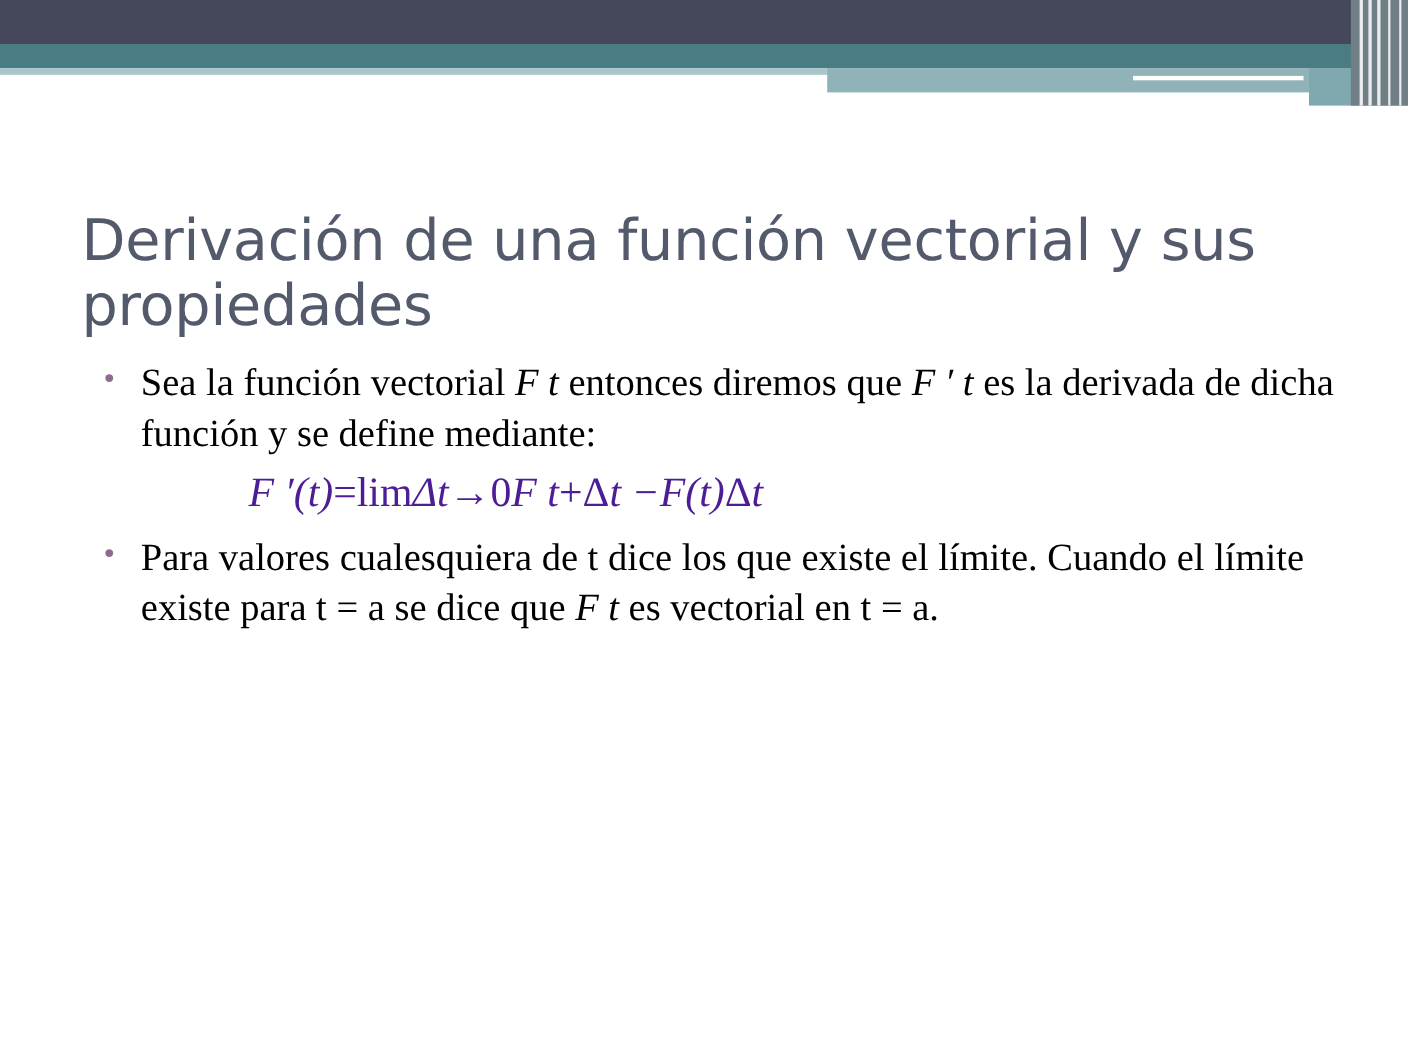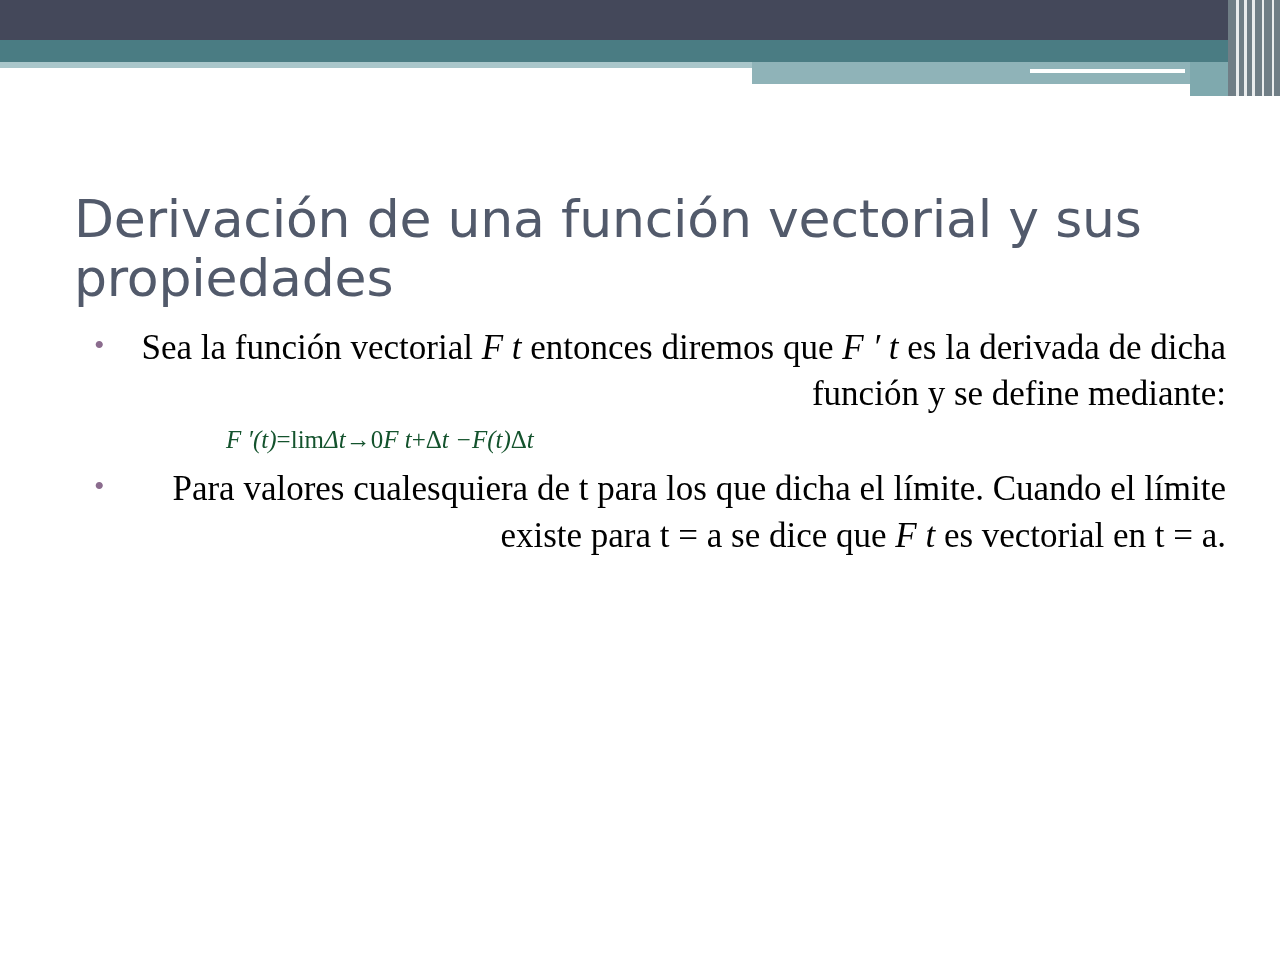--- a/index.html
+++ b/index.html
@@ -111,21 +111,20 @@
   .body-block {
     position: absolute;
     left: 86px;
     top: 325px;
     width: 1140px;
   }
   ul.bullets {
     list-style: none;
     margin: 0;
     padding: 0;
-    text-align: right;
   }
   ul.bullets > li {
     position: relative;
     padding-left: 42px;
     font-size: 35px;
     line-height: 1.32;
     color: #000000;
     margin-bottom: 6px;
   }
   ul.bullets > li::before {
@@ -134,23 +133,23 @@
     left: 8px;
     top: -2px;
     color: #8b6c8e;
     font-size: 30px;
     line-height: 1.45;
   }
 
   .formula {
     margin: 4px 0 10px 0;
     padding-left: 140px;
-    font-size: 25px;
+    font-size: 38px;
     line-height: 1.32;
-    color: #14532d;
+    color: #4c1d95;
   }
   .mi { font-style: italic; }
   .mup { font-style: normal; }
 </style>
 </head>
 <body>
 
 <div class="deco">
   <div class="band-dark"></div>
   <div class="band-teal"></div>
@@ -177,17 +176,17 @@
     </li>
   </ul>
 
   <div class="formula">
     <span class="mi">F ′(t)</span><span class="mup">=lim</span><span class="mi">Δt</span><span class="mup">→0</span><span class="mi">F  t</span><span class="mup">+Δ</span><span class="mi">t  −F(t)</span><span class="mup">Δ</span><span class="mi">t</span>
   </div>
 
   <ul class="bullets">
     <li>
       <span>
-        <span class="mup">Para valores cualesquiera de t para los que dicha el límite. Cuando el límite existe para t = a se dice que </span><span class="mi">F  t</span><span class="mup"> es vectorial en t = a.</span>
+        <span class="mup">Para valores cualesquiera de t dice los que existe el límite. Cuando el límite existe para t = a se dice que </span><span class="mi">F  t</span><span class="mup"> es vectorial en t = a.</span>
       </span>
     </li>
   </ul>
 </div>
 
 </body></html>

